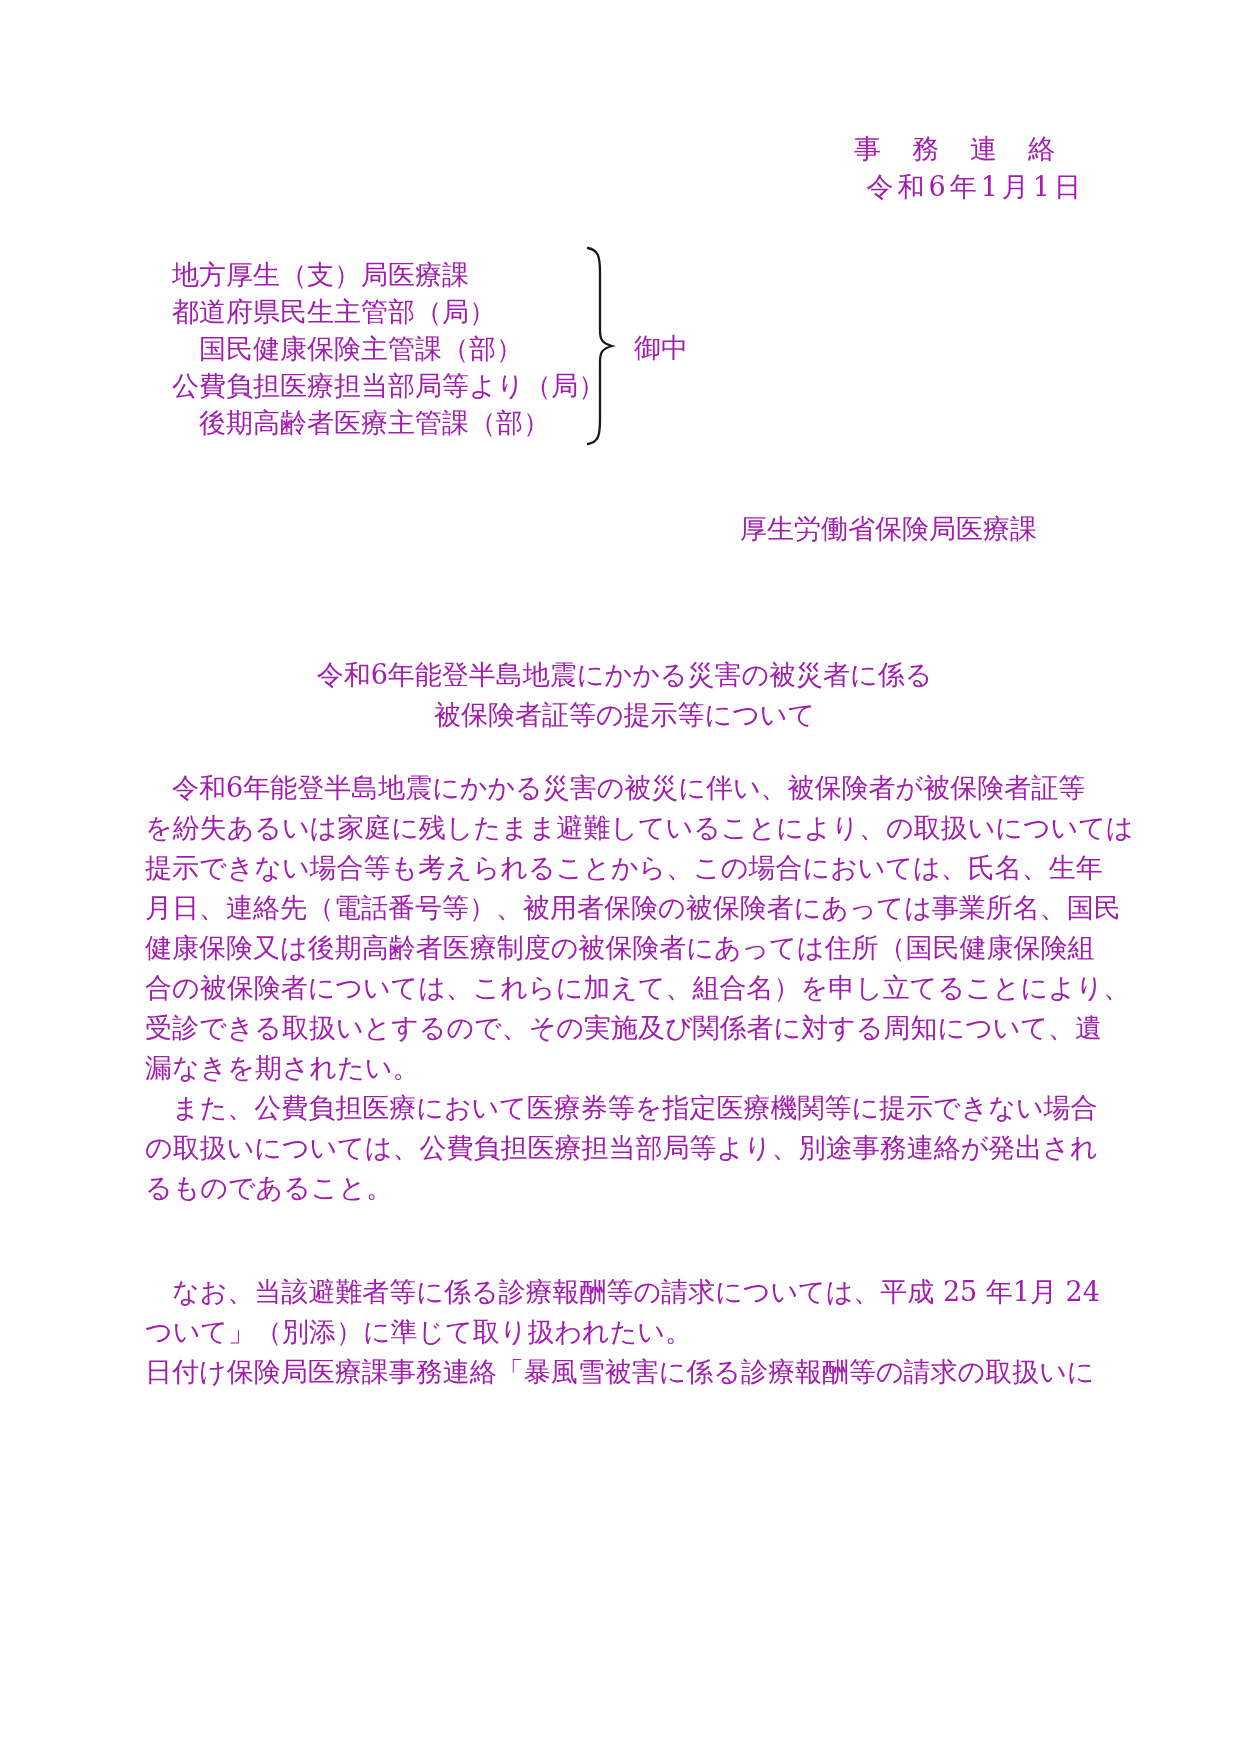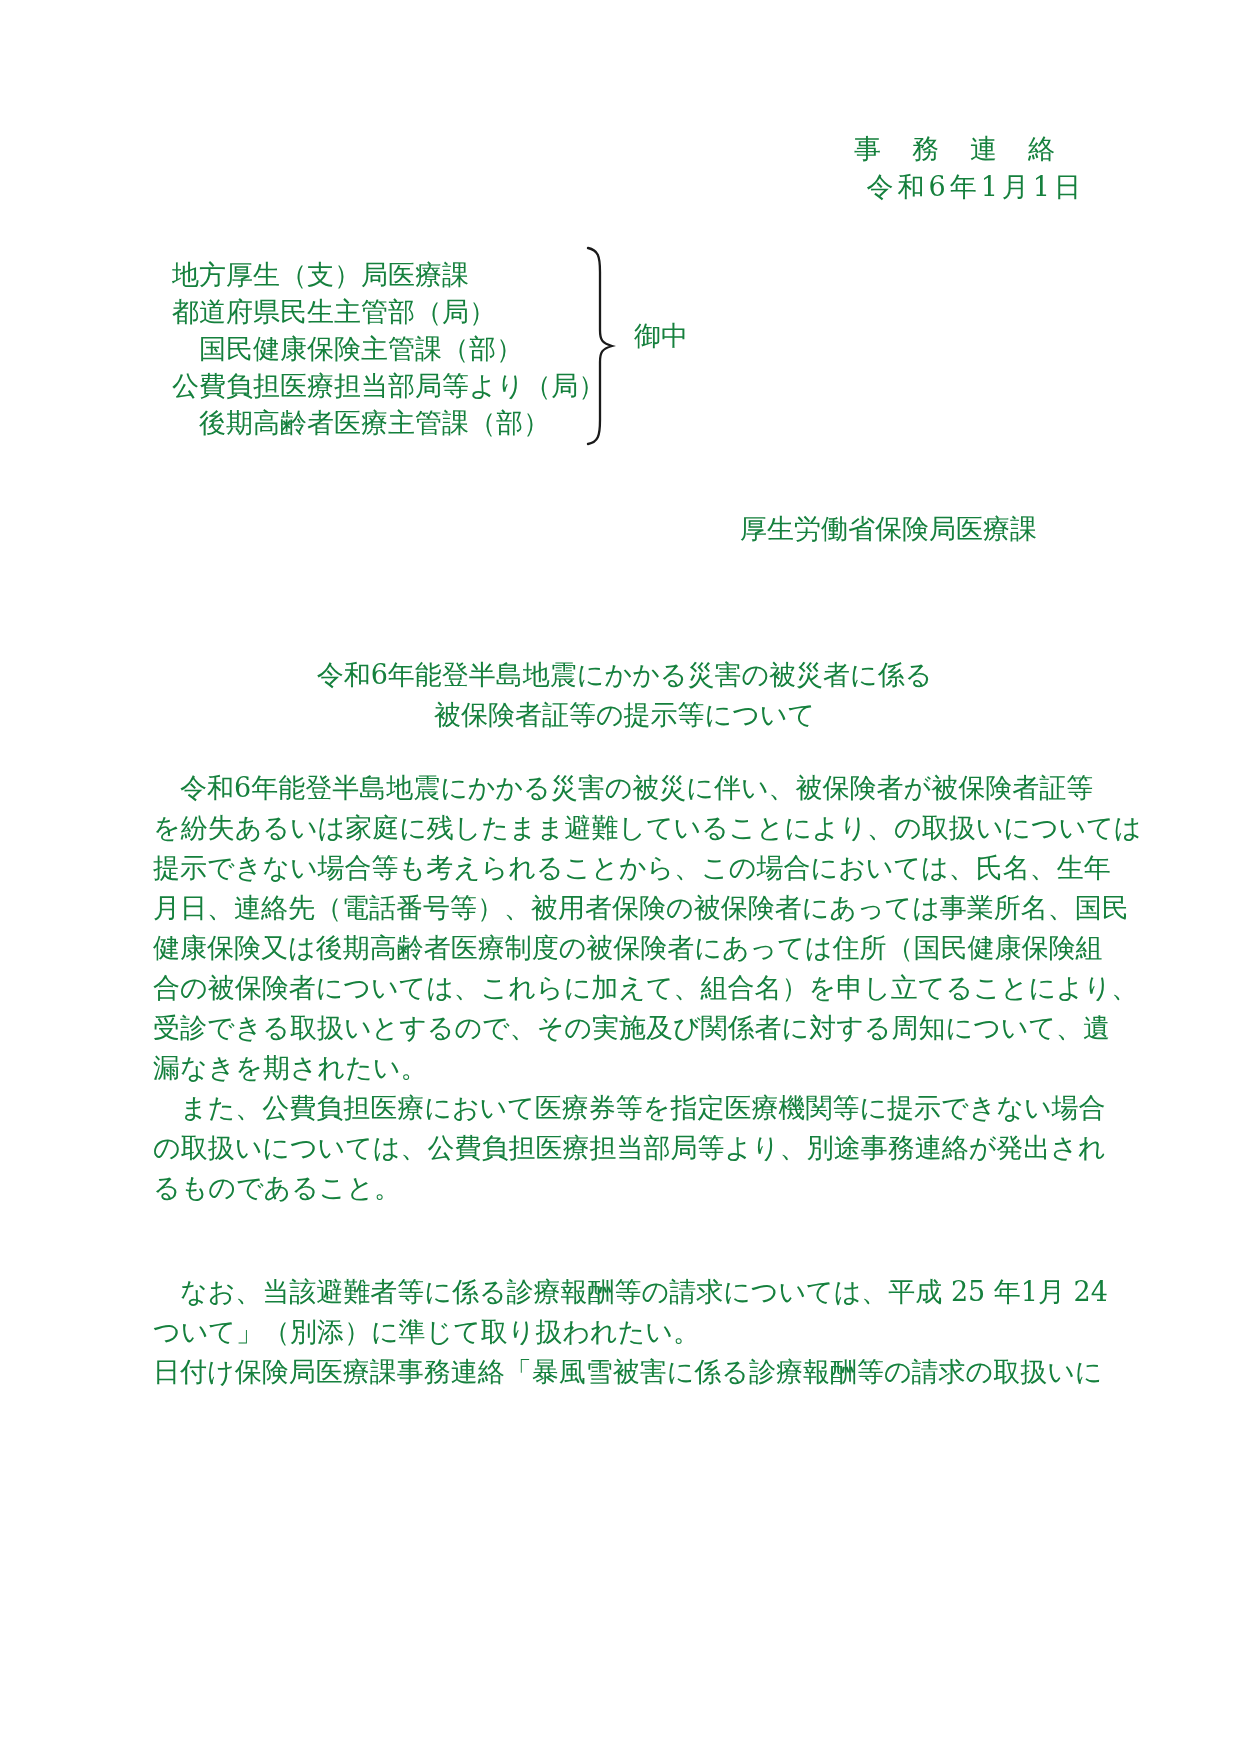--- a/index.html
+++ b/index.html
@@ -5,21 +5,21 @@
   html, body {
     margin: 0;
     padding: 0;
     background: #ffffff;
   }
   .page {
     position: relative;
     width: 1241px;
     height: 1755px;
     background: #ffffff;
-    color: #15803d;
+    color: #a21caf;
     font-family: "DejaVu Serif", "Liberation Serif", serif;
     font-size: 27px;
     overflow: hidden;
   }
   .line { white-space: pre; }
 
   
   .header-block {
     position: absolute;
     top: 130px;
@@ -47,21 +47,21 @@
   .brace-wrap {
     position: absolute;
     left: 584px;
     top: 246px;
     width: 32px;
     height: 200px;
   }
   .honorific {
     position: absolute;
     left: 634px;
-    top: 318px;
+    top: 330px;
   }
 
   
   .sender-line {
     position: absolute;
     left: 740px;
     top: 511px;
   }
 
   
@@ -71,21 +71,21 @@
     right: 0;
     top: 655px;
     text-align: center;
     line-height: 40px;
     margin-left: 8px;
   }
 
   
   .body-block {
     position: absolute;
-    left: 153px;
+    left: 145px;
     top: 768px;
     width: 960px;
     line-height: 40px;
   }
   .paragraph-2 { margin-top: 64px; }
 </style>
 </head>
 <body>
 
 <div class="page">

